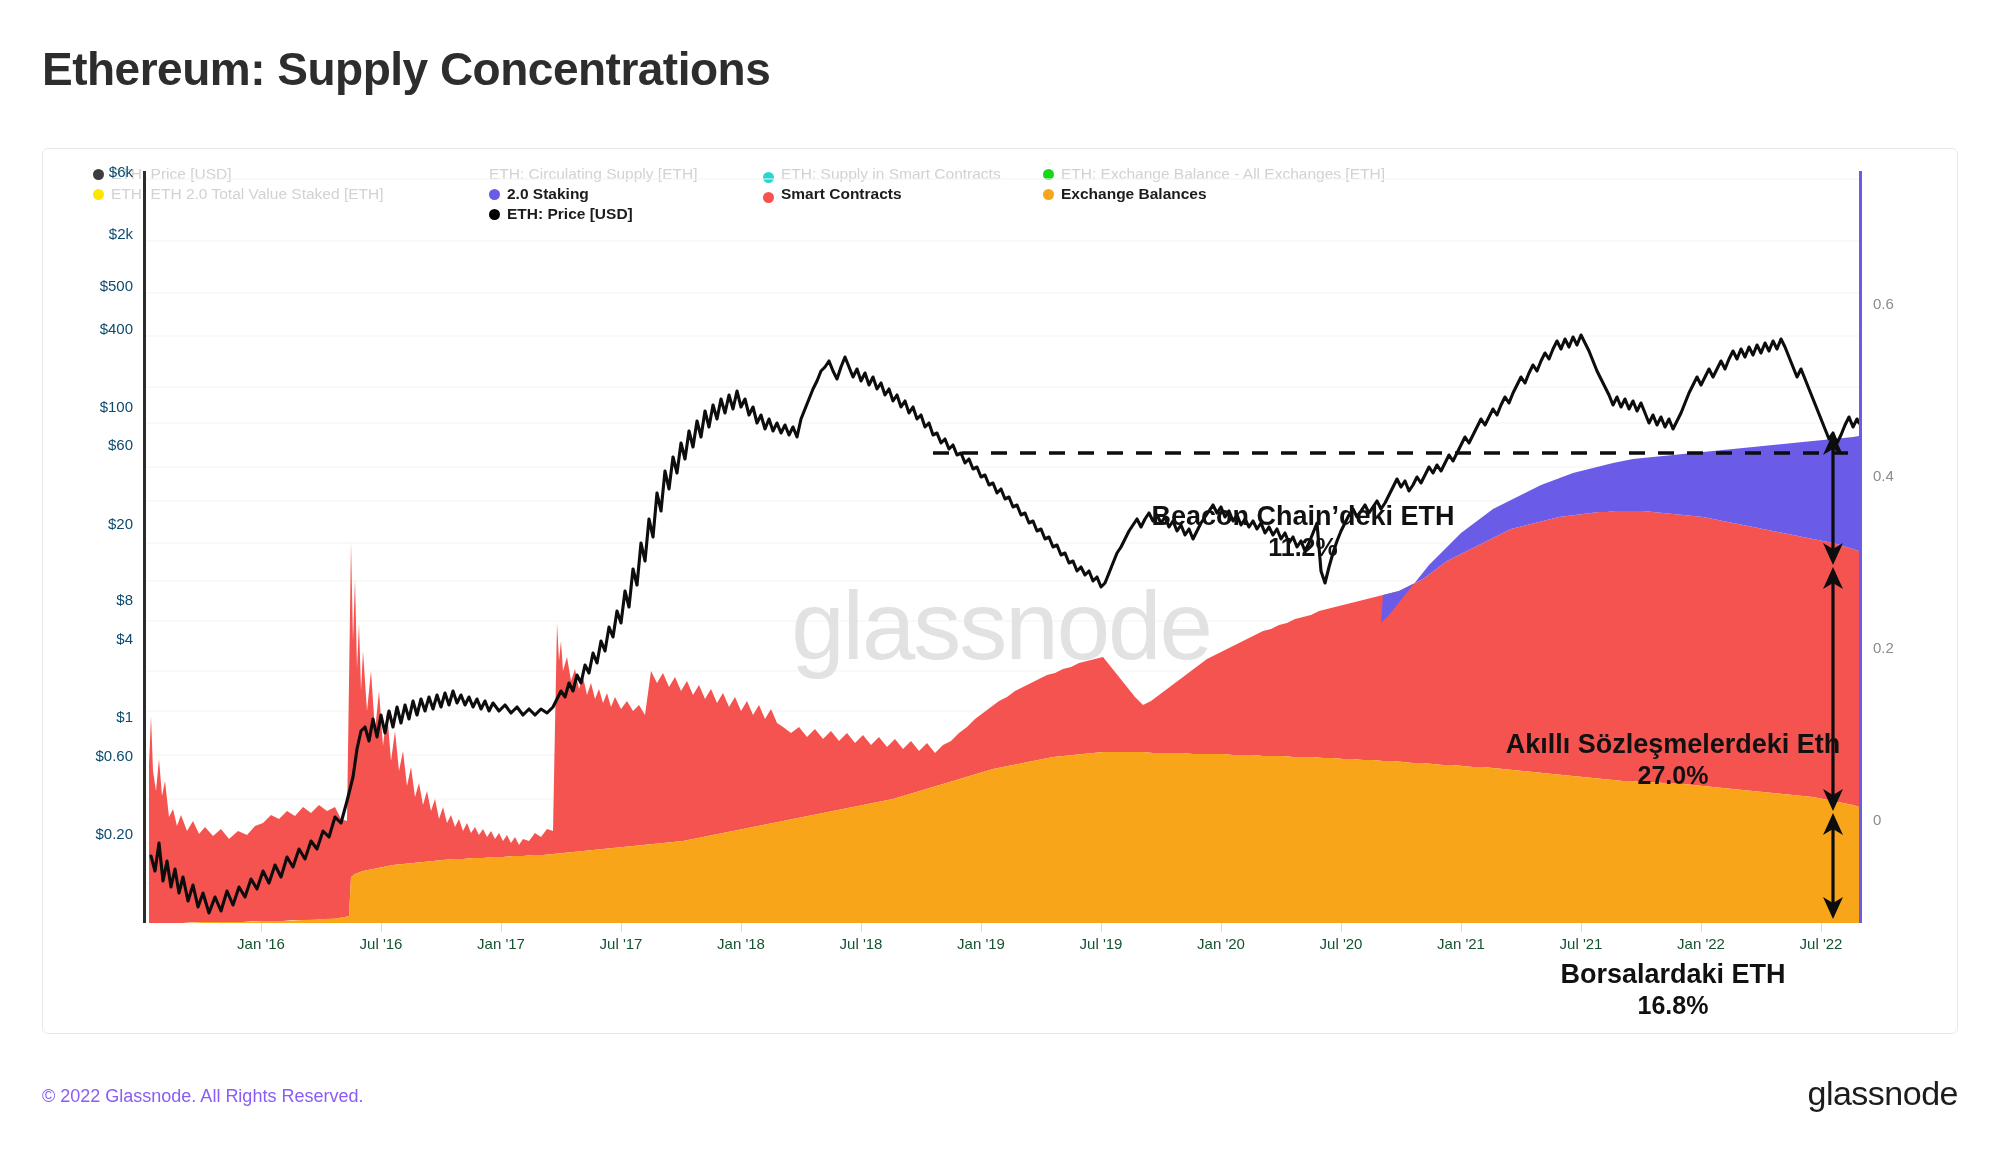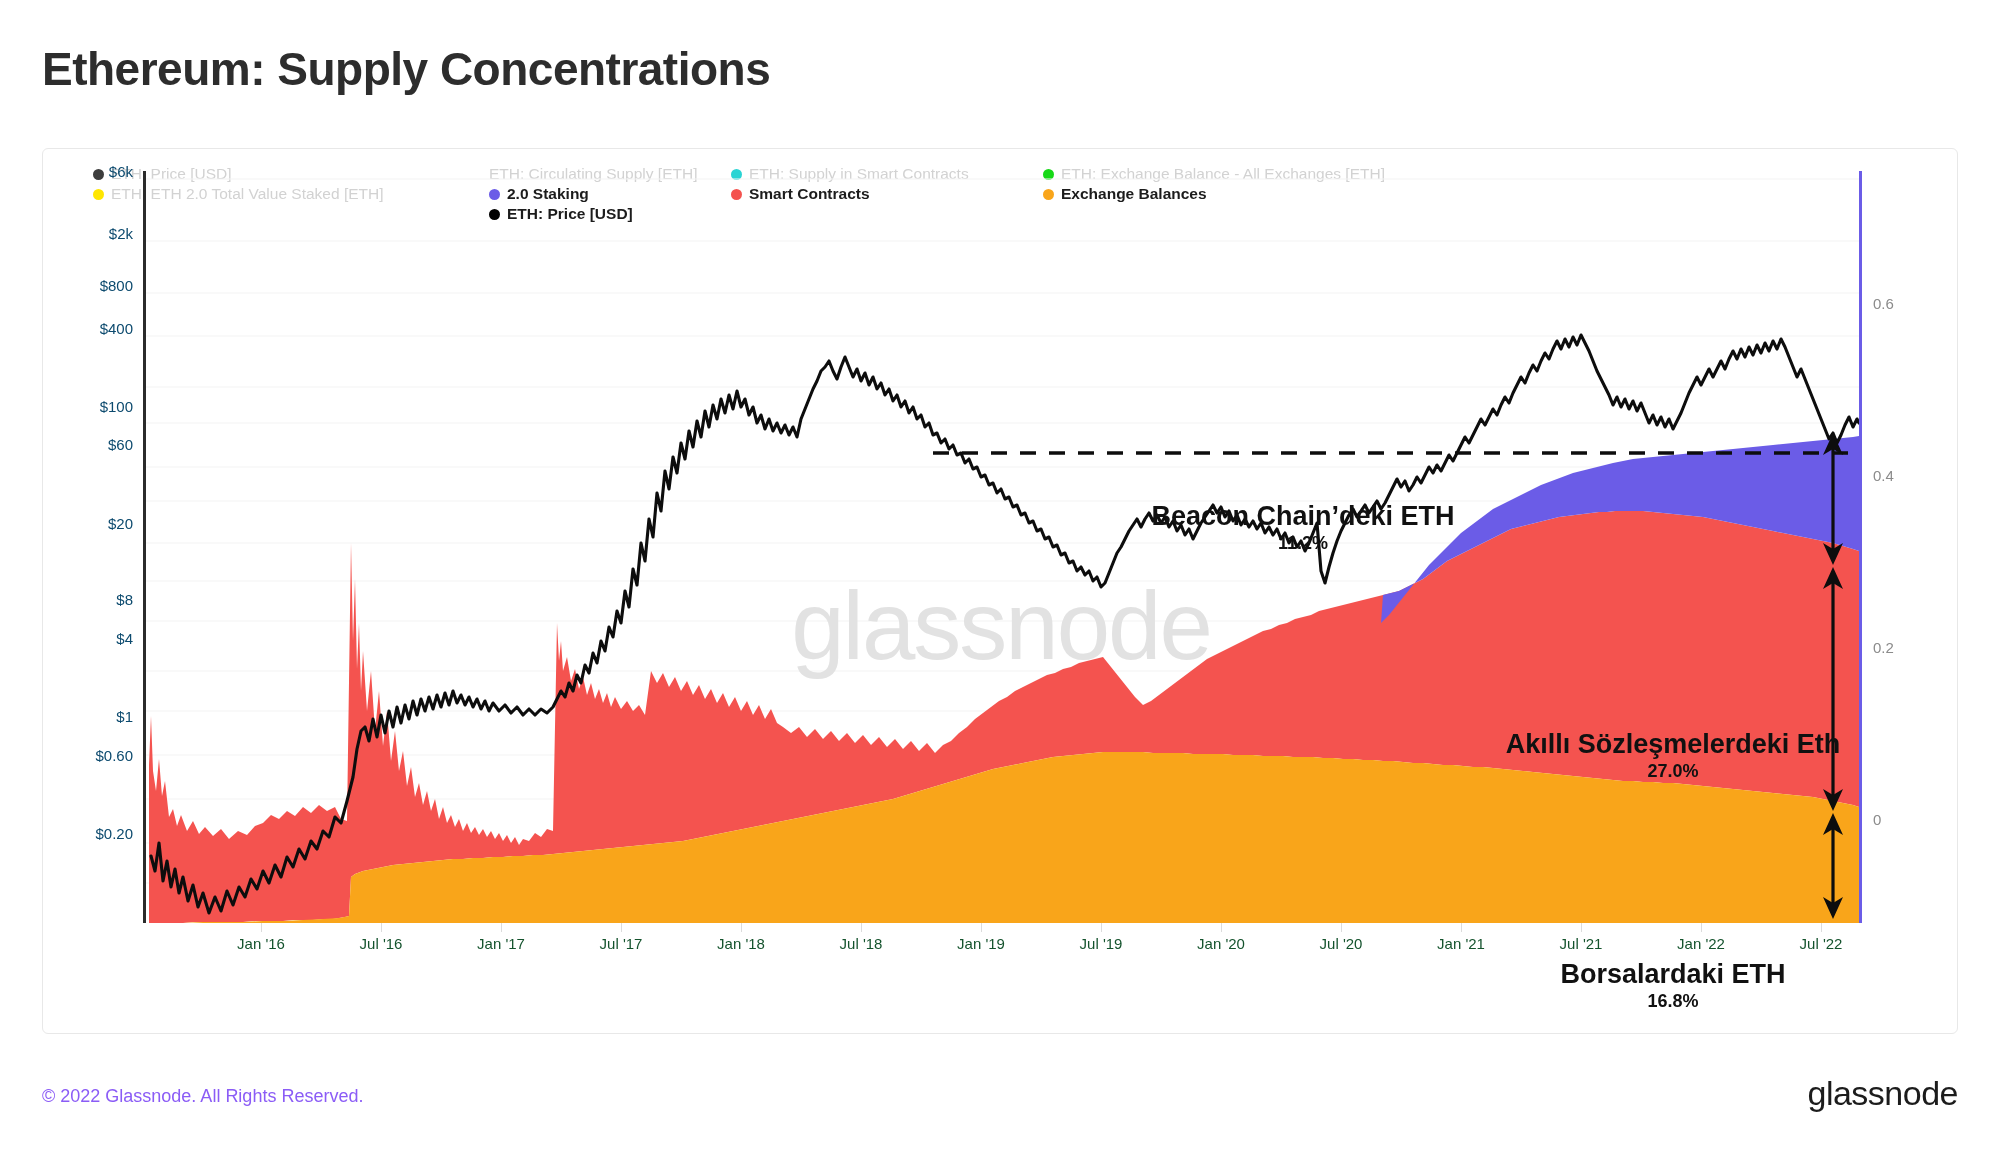--- a/index.html
+++ b/index.html
@@ -34,21 +34,21 @@
   .legend-row.r3 { top: 40px; }
   .legend-item {
     position: absolute; display: flex; align-items: center; gap: 7px;
     white-space: nowrap; font-size: 15.5px;
   }
   .legend-item .dot { width: 11px; height: 11px; border-radius: 50%; flex: 0 0 auto; }
   .legend-item.ghost .lbl { color: #d2d2d2; font-weight: 400; }
   .legend-item.solid .lbl { color: #1c1c1c; font-weight: 700; }
   .li-c1 { left: 50px; }
   .li-c2 { left: 446px; }
-  .li-c3 { left: 688px; }
+  .li-c3 { left: 720px; align-items: flex-end; }
   .li-c4 { left: 1000px; }
 
   
   .plot {
     position: absolute;
     left: 100px; top: 22px;
     width: 1716px; height: 752px;
   }
   .plot-inner { position: absolute; inset: 0; overflow: hidden; }
 
@@ -77,21 +77,21 @@
     font-size: 96px; font-weight: 400; color: #e2e2e2;
     letter-spacing: -2px; user-select: none; white-space: nowrap;
   }
 
   
   .anno {
     position: absolute; text-align: center; color: #111;
     font-weight: 700; line-height: 1.18; white-space: nowrap;
   }
   .anno .a-title { font-size: 27px; }
-  .anno .a-val   { font-size: 18px; }
+  .anno .a-val   { font-size: 25px; }
 
   .anno-beacon { left: 1040px; top: 352px; width: 440px; }
   .anno-sc     { left: 1400px; top: 580px; width: 460px; }
   .anno-ex     { left: 1430px; top: 810px; width: 400px; }
 
   
   .copyright {
     position: absolute; left: 42px; top: 1086px;
     font-size: 18px; color: #8b5cf6;
   }
@@ -278,21 +278,21 @@
         <div class="watermark">glassnode</div>
       </div>
     </div>
 
     <div class="axis-left"></div>
     <div class="axis-right"></div>
 
     <div>
       <div class="ylab-left" style="top:14px">$6k</div>
       <div class="ylab-left" style="top:76px">$2k</div>
-      <div class="ylab-left" style="top:128px">$800</div>
+      <div class="ylab-left" style="top:128px">$500</div>
       <div class="ylab-left" style="top:171px">$400</div>
       <div class="ylab-left" style="top:249px">$100</div>
       <div class="ylab-left" style="top:287px">$60</div>
       <div class="ylab-left" style="top:366px">$20</div>
       <div class="ylab-left" style="top:442px">$8</div>
       <div class="ylab-left" style="top:481px">$4</div>
       <div class="ylab-left" style="top:559px">$1</div>
       <div class="ylab-left" style="top:598px">$0.60</div>
       <div class="ylab-left" style="top:676px">$0.20</div>
     </div>

